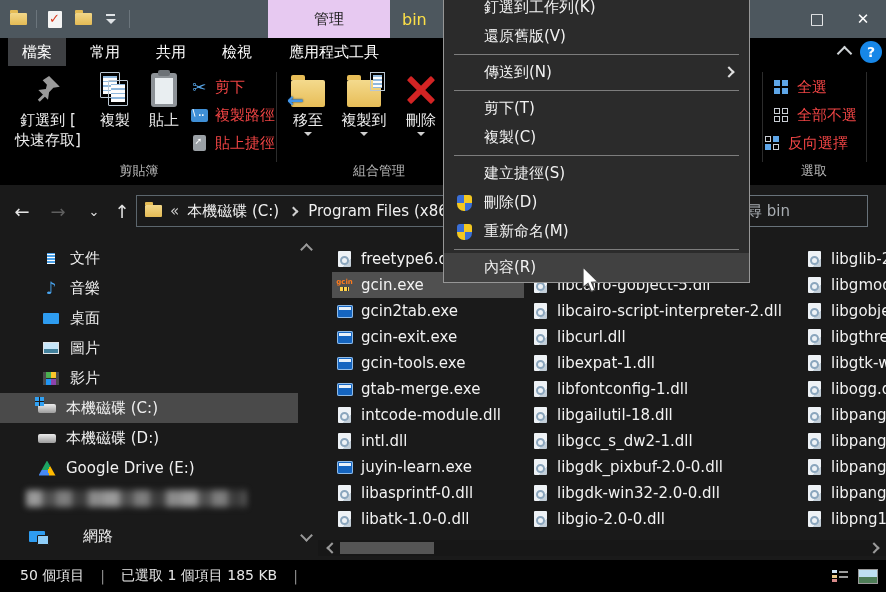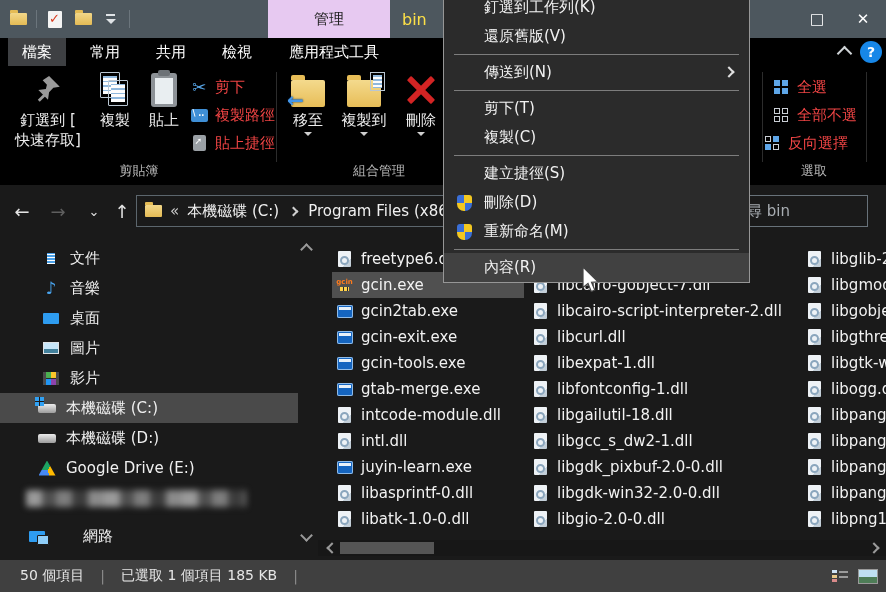--- a/index.html
+++ b/index.html
@@ -134,21 +134,21 @@
   .fi-gcin::after { content:""; width:9px; height:4px; margin-top:1px;
      background:linear-gradient(90deg,#ffd24a 0 3px,#2a2a2a 3px 4px,#ffd24a 4px 7px,#2a2a2a 7px 8px,#ffd24a 8px); }
 
   .hscroll { position:absolute; left:318px; top:303px; width:568px; height:16px; background:#171717; }
   .harrow { position:absolute; top:4px; width:8px; height:8px; border-left:2px solid #9a9a9a; border-top:2px solid #9a9a9a; }
   .harrow.left { left:10px; transform:rotate(-45deg); }
   .harrow.right { right:8px; transform:rotate(135deg); }
   .hthumb { position:absolute; left:22px; top:2px; width:94px; height:12px; background:#555; }
 
   
-  .statusbar { position:absolute; left:0; top:560px; width:886px; height:32px; background:#404040; display:flex; align-items:center; color:#e6e6e6; font-size:14px; }
+  .statusbar { position:absolute; left:0; top:560px; width:886px; height:32px; background:#000000; display:flex; align-items:center; color:#e6e6e6; font-size:14px; }
   .statusbar .sp { margin-left:20px; }
   .statusbar .sdiv { margin-left:16px; color:#8a8a8a; }
   .viewbtns { position:absolute; right:8px; top:0; height:32px; display:flex; align-items:center; gap:10px; }
   .view-details { width:16px; height:14px; position:relative; }
   .view-details::before { content:""; position:absolute; left:0; top:1px; width:5px; height:12px;
      background:linear-gradient(#cfe3f5 0 3px,transparent 3px 5px,#e8c98a 5px 8px,transparent 8px 9px,#d98a8a 9px 12px); }
   .view-details::after { content:""; position:absolute; left:7px; top:2px; width:9px; height:10px;
      background:repeating-linear-gradient(#9a9a9a 0 2px,transparent 2px 5px); }
   .view-thumb { width:20px; height:15px; border:1px solid #9a9a9a; background:linear-gradient(180deg,#bfe0f2 0 55%,#4e7d57 55%); }
 
@@ -462,21 +462,21 @@
             <i></i>
           </span>
           <span class="fname">libatk-1.0-0.dll</span>
         </div>
       </div>
     <div class="filecol fc2">
         <div class="frow">
           <span class="fi fi-dll">
             <i></i>
           </span>
-          <span class="fname">libcairo-gobject-7.dll</span>
+          <span class="fname">libcairo-gobject-5.dll</span>
         </div>
         <div class="frow">
           <span class="fi fi-dll">
             <i></i>
           </span>
           <span class="fname">libcairo-script-interpreter-2.dll</span>
         </div>
         <div class="frow">
           <span class="fi fi-dll">
             <i></i>

